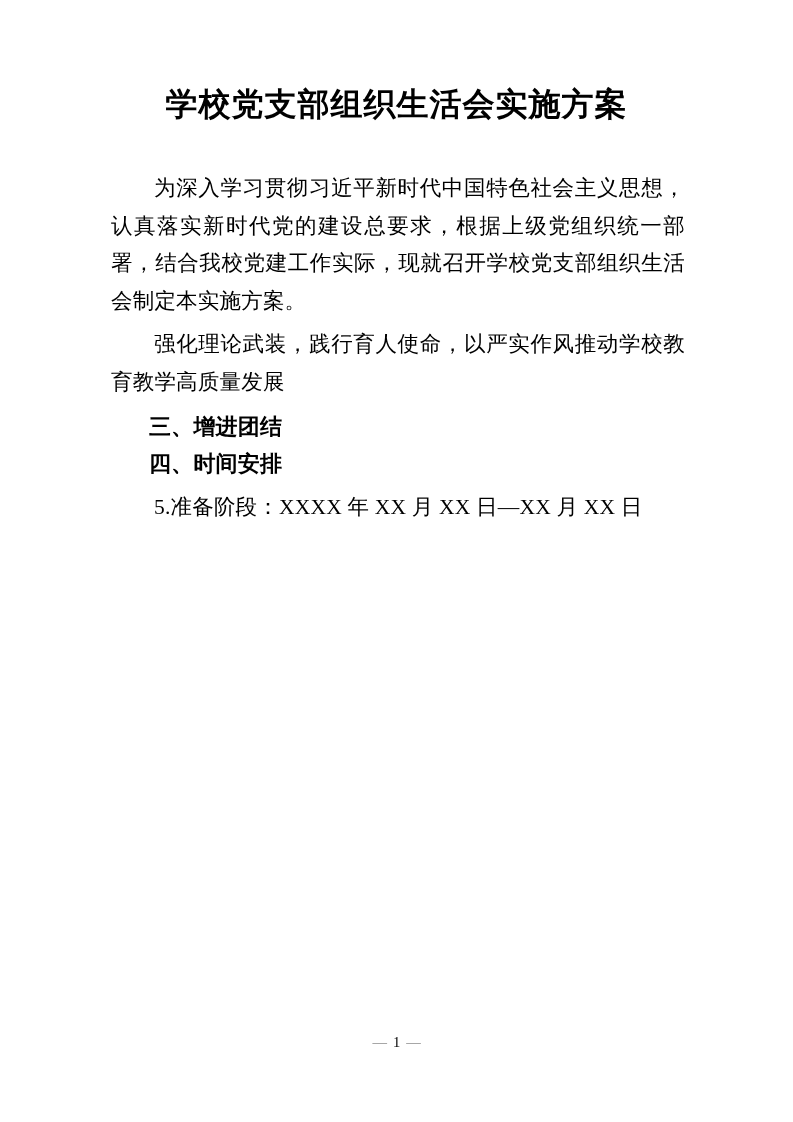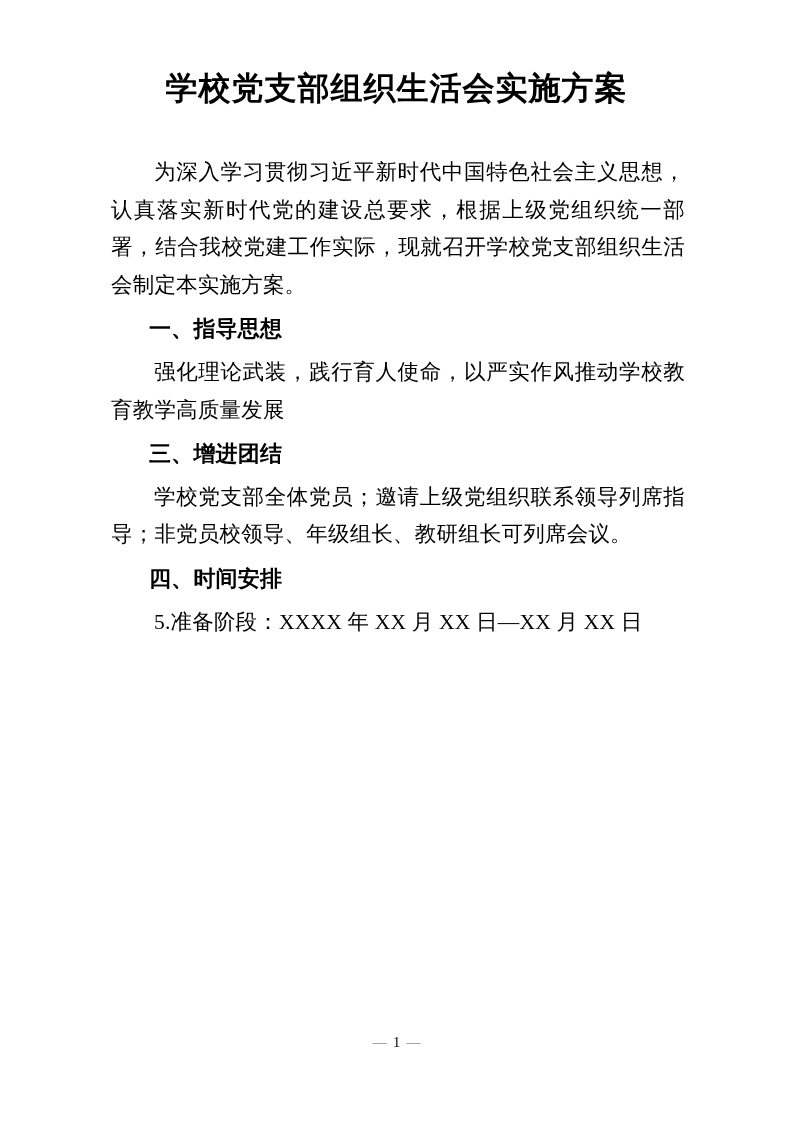--- a/index.html
+++ b/index.html
@@ -10,22 +10,22 @@
   .page {
     position: relative;
     width: 793px;
     height: 1122px;
     background: #ffffff;
     overflow: hidden;
     font-family: "Liberation Serif", "DejaVu Serif", serif;
     color: #000000;
   }
   .doc-title {
-    margin: 8px;
-    padding-top: 58px;
+    margin: 0;
+    padding-top: 82px;
     text-align: center;
     font-family: "Liberation Serif", "DejaVu Serif", serif;
     font-weight: bold;
     font-size: 32px;
     line-height: 44px;
     letter-spacing: 1px;
     color: #000000;
   }
   .doc-body {
     margin: 44px 102px 0 105px;
@@ -70,29 +70,27 @@
 <body>
 
 <div class="page">
 
   <h1 class="doc-title">学校党支部组织生活会实施方案</h1>
 
   <div class="doc-body">
 
     <p class="body-para">为深入学习贯彻习近平新时代中国特色社会主义思想，认真落实新时代党的建设总要求，根据上级党组织统一部署，结合我校党建工作实际，现就召开学校党支部组织生活会制定本实施方案。</p>
 
-    <h2 class="section-heading">一、指导思想</h2>
 
 
 
     <p class="body-para">强化理论武装，践行育人使命，以严实作风推动学校教育教学高质量发展</p>
 
     <h2 class="section-heading">三、增进团结</h2>
 
-    <p class="body-para">学校党支部全体党员；邀请上级党组织联系领导列席指导；非党员校领导、年级组长、教研组长可列席会议。</p>
 
     <h2 class="section-heading">四、时间安排</h2>
 
     <p class="body-para">5.准备阶段：XXXX 年 XX 月 XX 日—XX 月 XX 日</p>
 
   </div>
 
   <div class="page-footer">
     <span class="dash">—</span><span>1</span><span class="dash">—</span>
   </div>

